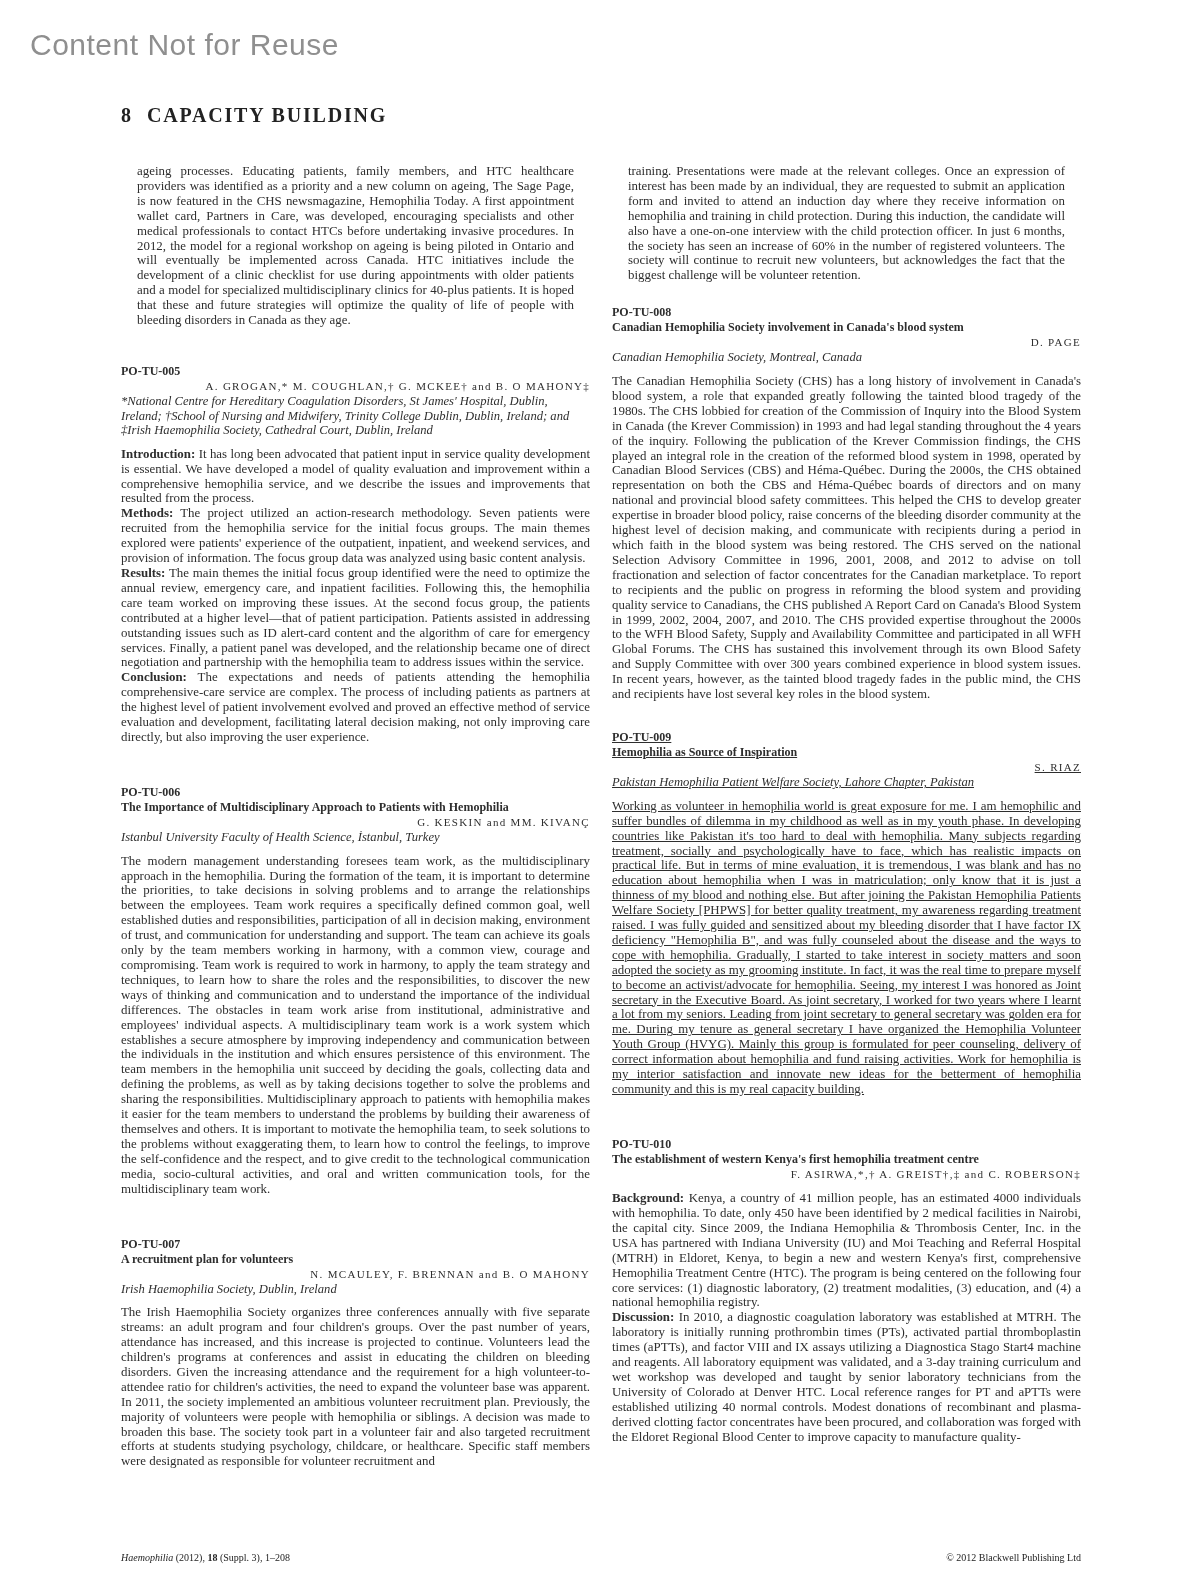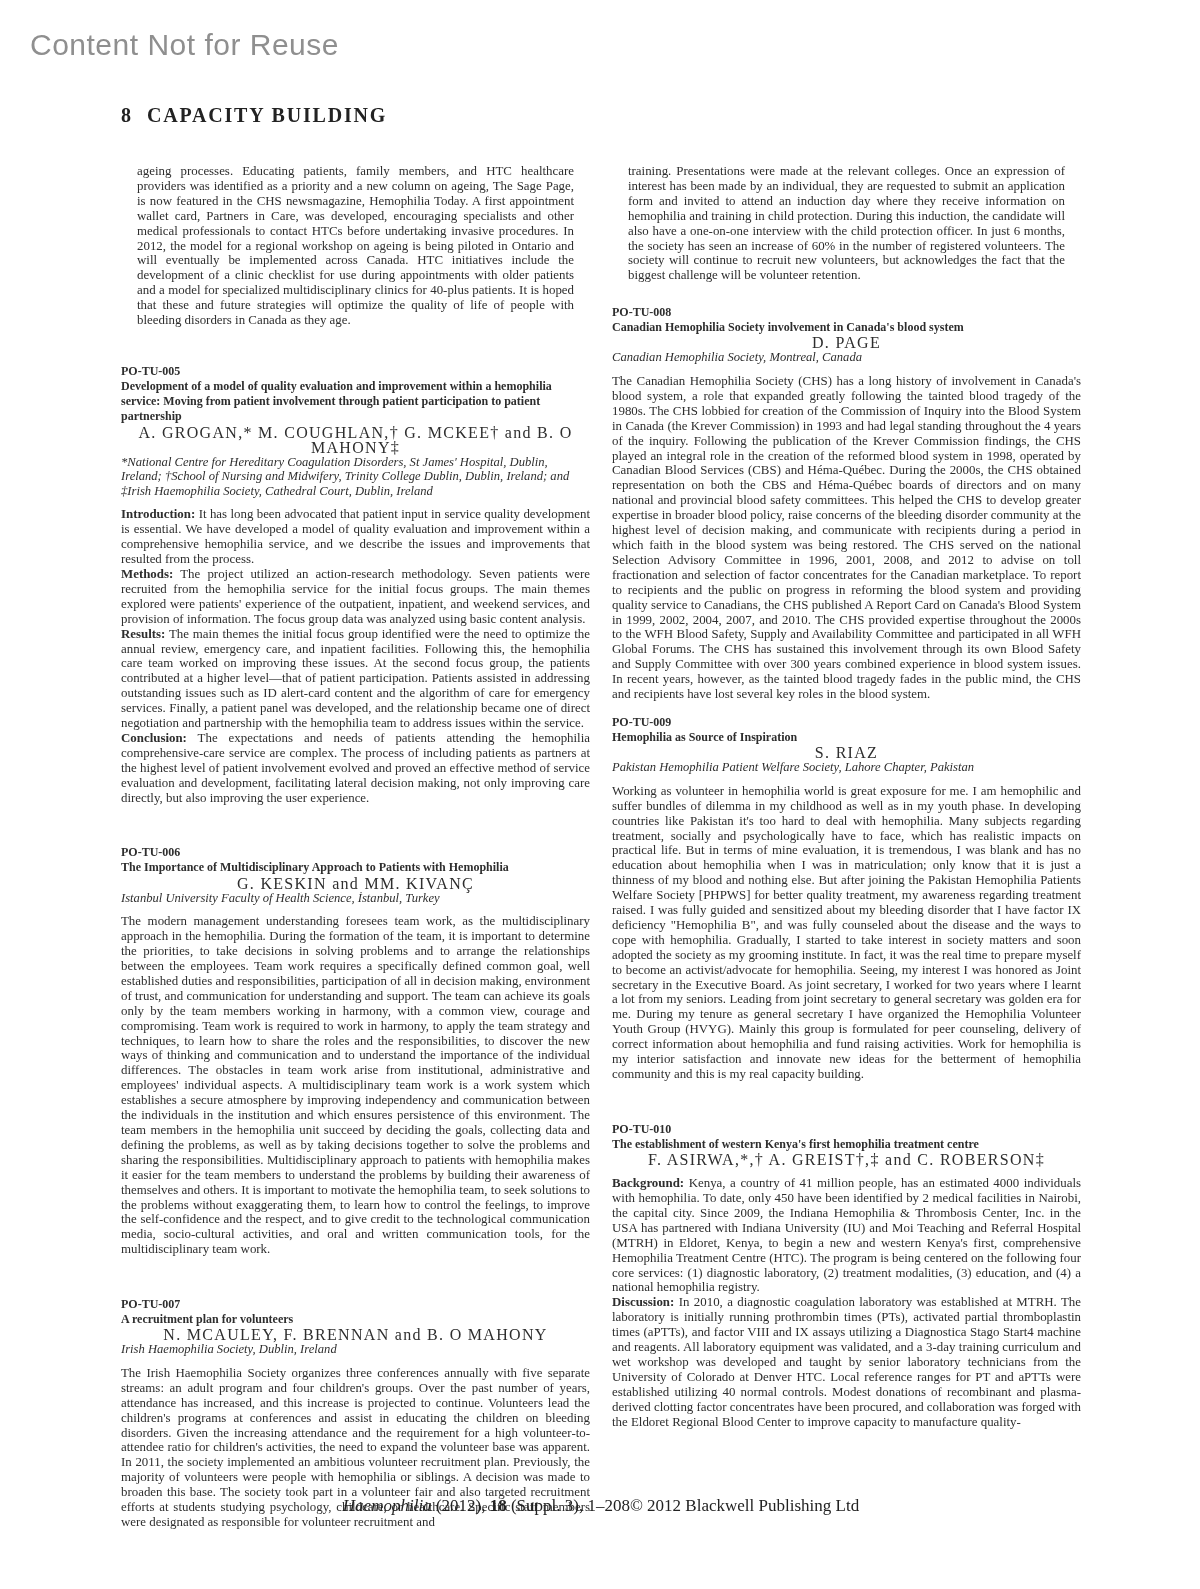--- a/index.html
+++ b/index.html
@@ -44,37 +44,37 @@
   .col{
     width:469px;
     font-size:12.9px;
     line-height:14.9px;
     text-align:justify;
   }
   .body-par{margin:16px;}
   .abs{margin:0;}
   .abs-id{font-weight:bold;font-size:12px;line-height:15px;text-align:left;}
   .abs-title{font-weight:bold;font-size:12px;line-height:15.2px;text-align:left;}
-  .abs-authors{font-size:16px;letter-spacing:1.3px;line-height:15px;text-align:center;}
+  .abs-authors{font-size:11px;letter-spacing:1.3px;line-height:15px;text-align:right;}
   .abs-affil{font-style:italic;font-size:12.6px;line-height:14.6px;text-align:left;}
   .abs-body{margin-top:9px;}
   .sec{margin:0;}
   .sec-label{font-weight:bold;}
   .gap-36{margin-top:36px;}
   .gap-40{margin-top:40px;}
   .gap-22{margin-top:22px;}
-  .gap-28{margin-top:13px;}
+  .gap-28{margin-top:28px;text-decoration:underline;}
   .footer{
     position:absolute;
-    top:1496px;
+    top:1552px;
     left:121px;
     width:960px;
     display:flex;
-    justify-content:center;
-    font-size:17px;
+    justify-content:space-between;
+    font-size:10px;
     color:#222;
   }
   .footer .journal{font-style:italic;}
   .footer b{font-weight:bold;}
 </style>
 </head>
 <body>
 
 <div class="page">
 
@@ -85,21 +85,20 @@
   </div>
 
   <div class="columns">
 
     <div class="col">
 
       <p class="body-par">ageing processes. Educating patients, family members, and HTC healthcare providers was identified as a priority and a new column on ageing, The Sage Page, is now featured in the CHS newsmagazine, Hemophilia Today. A first appointment wallet card, Partners in Care, was developed, encouraging specialists and other medical professionals to contact HTCs before undertaking invasive procedures. In 2012, the model for a regional workshop on ageing is being piloted in Ontario and will eventually be implemented across Canada. HTC initiatives include the development of a clinic checklist for use during appointments with older patients and a model for specialized multidisciplinary clinics for 40-plus patients. It is hoped that these and future strategies will optimize the quality of life of people with bleeding disorders in Canada as they age.</p>
 
       <div class="abs gap-36">
         <div class="abs-id">PO-TU-005</div>
-        <div class="abs-title">Development of a model of quality evaluation and improvement within a hemophilia service: Moving from patient involvement through patient participation to patient partnership</div>
         <div class="abs-authors">A. GROGAN,* M. COUGHLAN,† G. MCKEE† and B. O MAHONY‡</div>
         <div class="abs-affil">*National Centre for Hereditary Coagulation Disorders, St James' Hospital, Dublin, Ireland; †School of Nursing and Midwifery, Trinity College Dublin, Dublin, Ireland; and ‡Irish Haemophilia Society, Cathedral Court, Dublin, Ireland</div>
         <div class="abs-body">
           <p class="sec"><b class="sec-label">Introduction:</b> <span>It has long been advocated that patient input in service quality development is essential. We have developed a model of quality evaluation and improvement within a comprehensive hemophilia service, and we describe the issues and improvements that resulted from the process.</span></p>
           <p class="sec"><b class="sec-label">Methods:</b> <span>The project utilized an action-research methodology. Seven patients were recruited from the hemophilia service for the initial focus groups. The main themes explored were patients' experience of the outpatient, inpatient, and weekend services, and provision of information. The focus group data was analyzed using basic content analysis.</span></p>
           <p class="sec"><b class="sec-label">Results:</b> <span>The main themes the initial focus group identified were the need to optimize the annual review, emergency care, and inpatient facilities. Following this, the hemophilia care team worked on improving these issues. At the second focus group, the patients contributed at a higher level—that of patient participation. Patients assisted in addressing outstanding issues such as ID alert-card content and the algorithm of care for emergency services. Finally, a patient panel was developed, and the relationship became one of direct negotiation and partnership with the hemophilia team to address issues within the service.</span></p>
           <p class="sec"><b class="sec-label">Conclusion:</b> <span>The expectations and needs of patients attending the hemophilia comprehensive-care service are complex. The process of including patients as partners at the highest level of patient involvement evolved and proved an effective method of service evaluation and development, facilitating lateral decision making, not only improving care directly, but also improving the user experience.</span></p>
         </div>
       </div>
 

